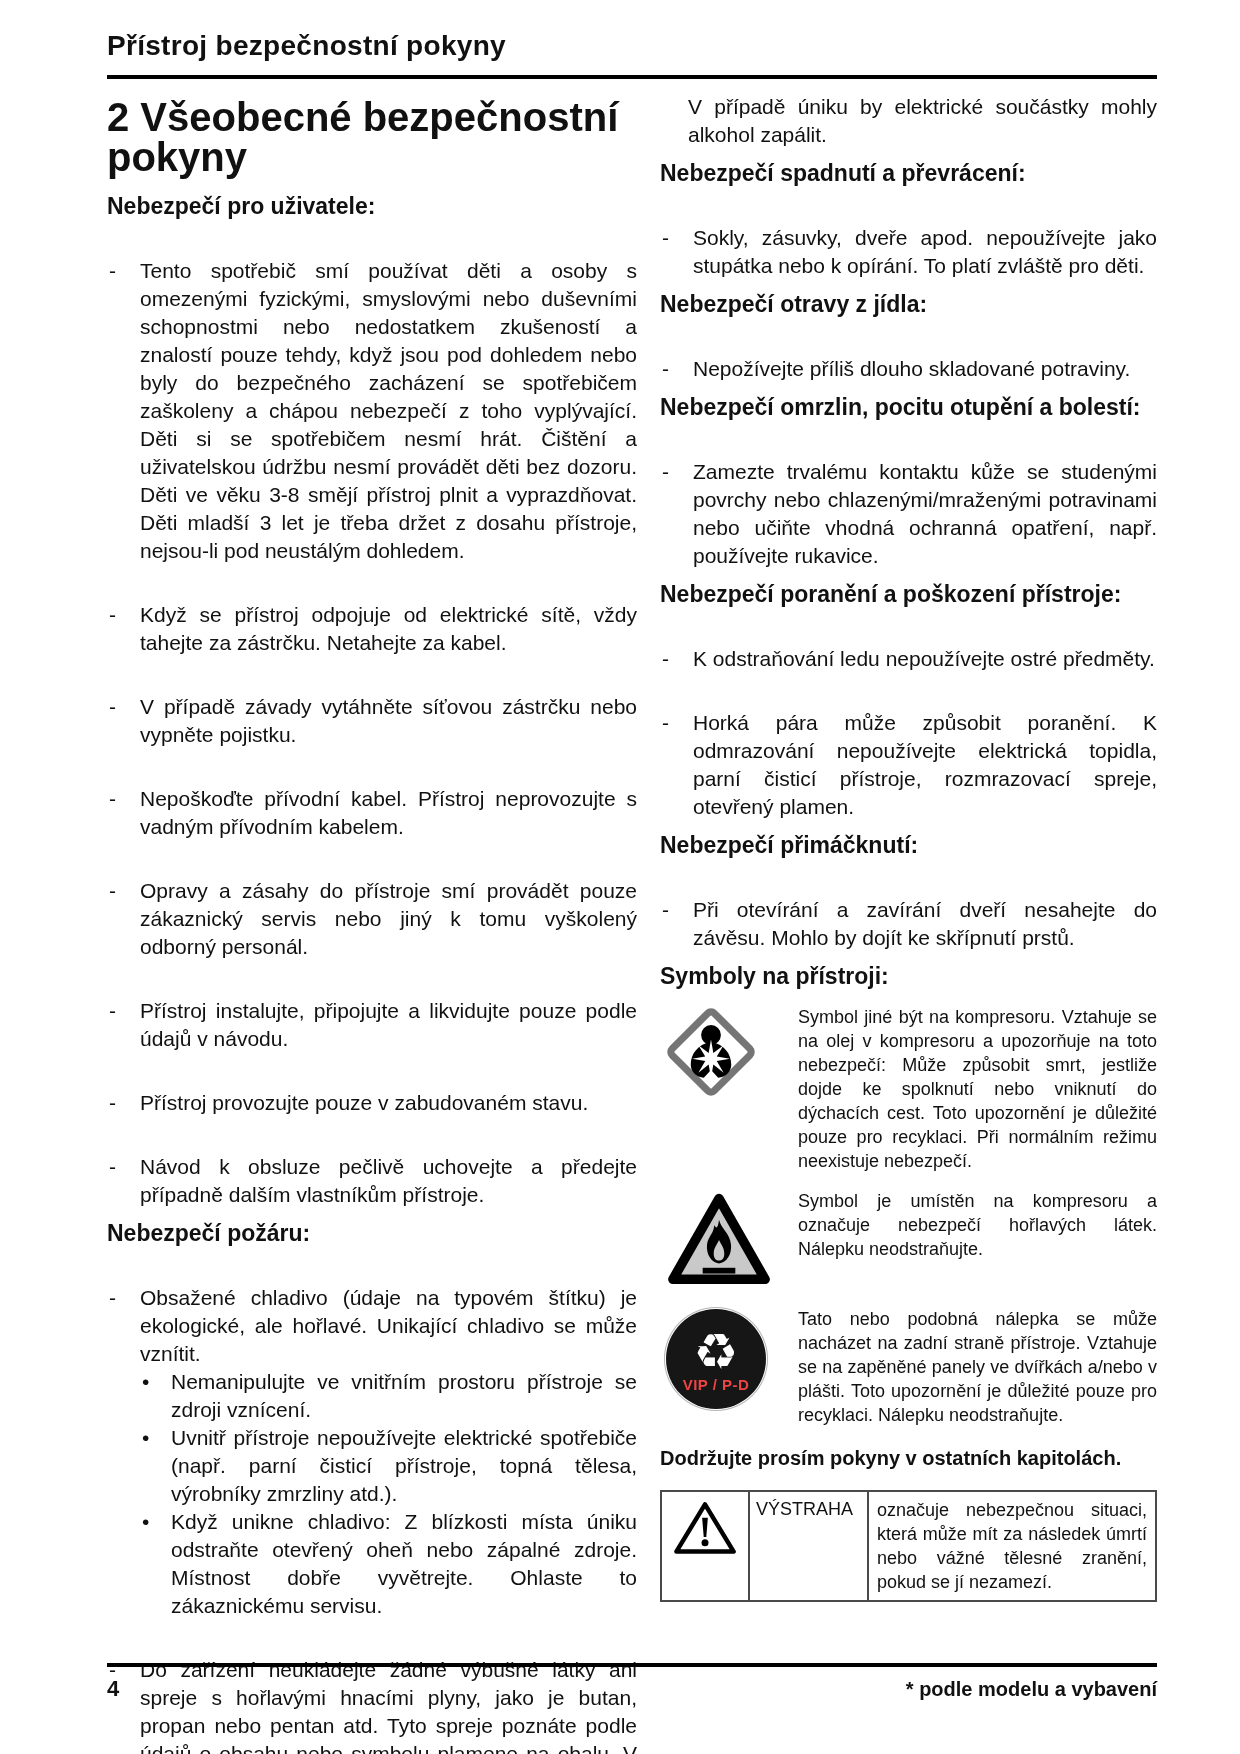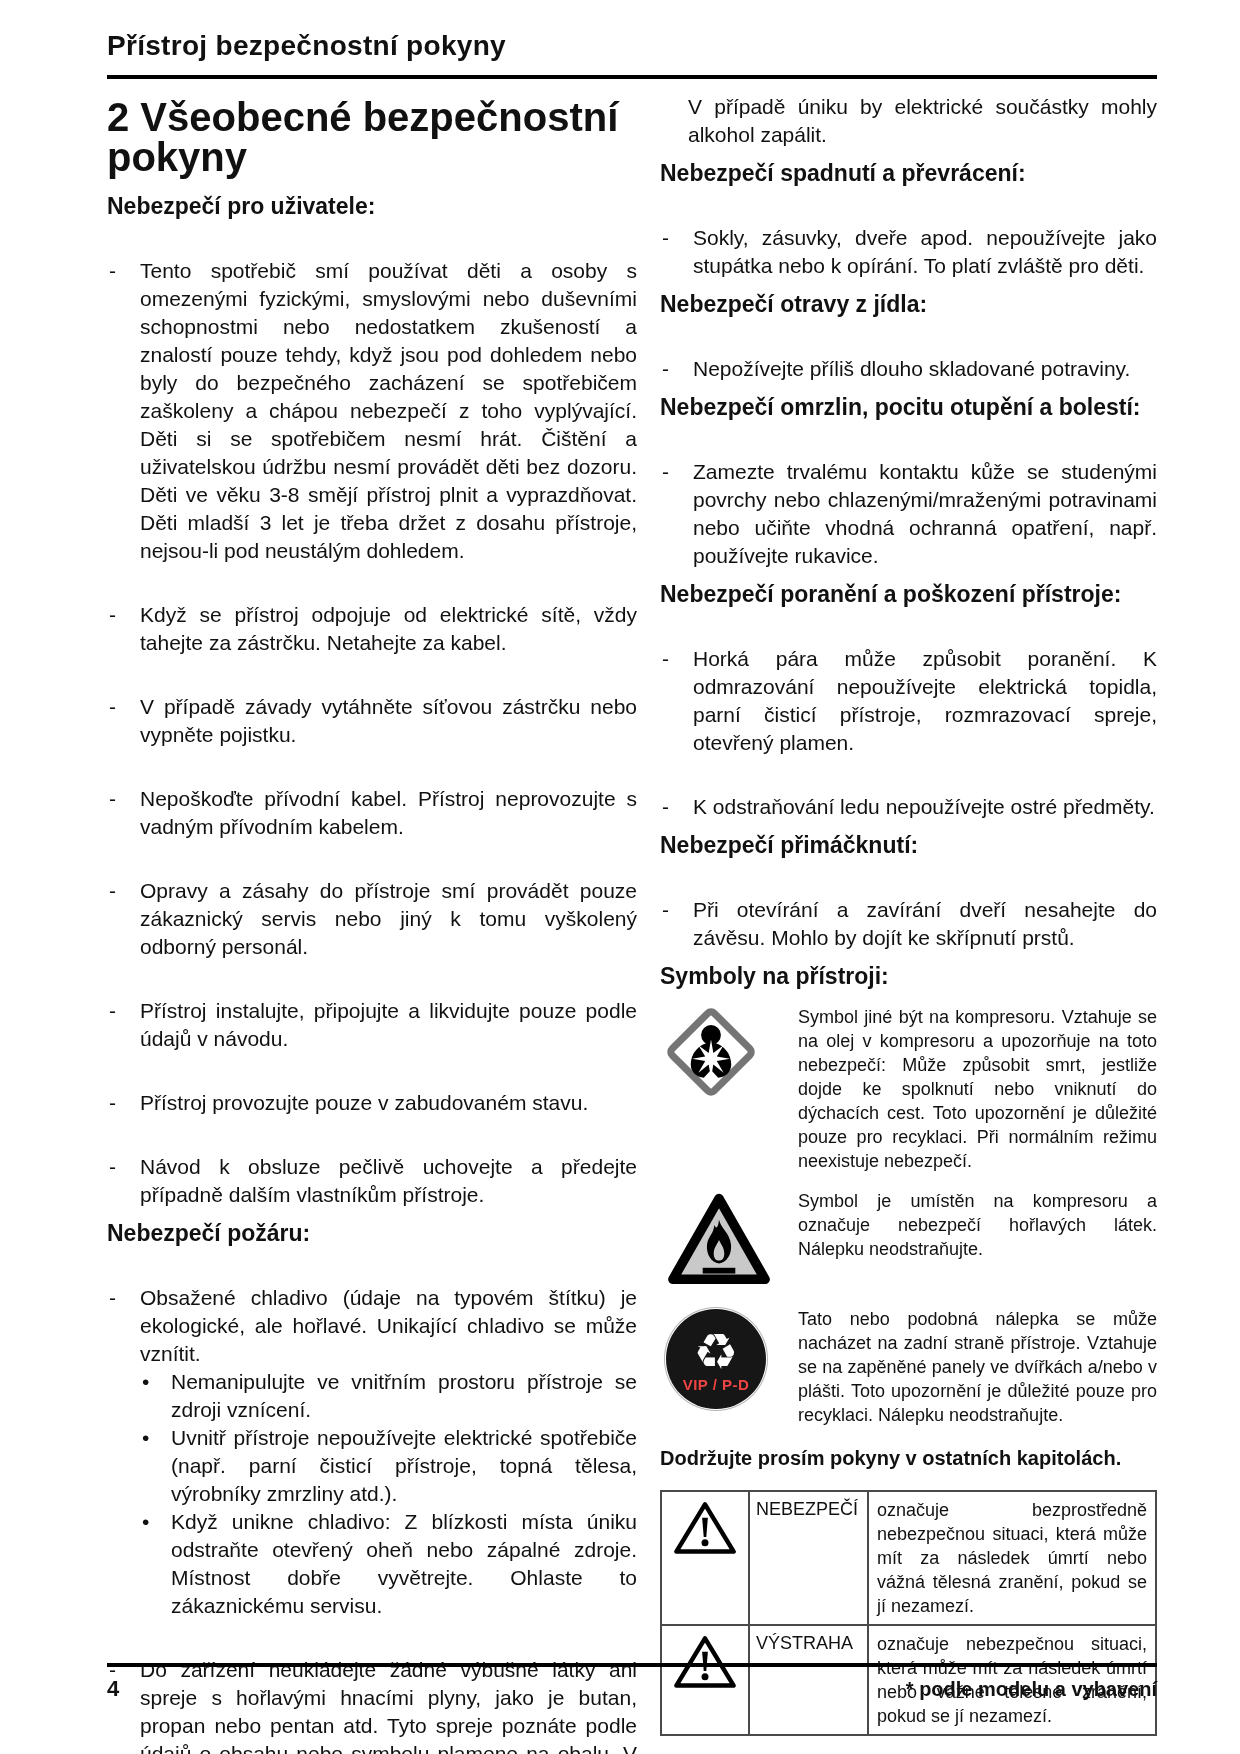--- a/index.html
+++ b/index.html
@@ -105,22 +105,22 @@
       <div class="section-heading">Nebezpečí spadnutí a převrácení:</div>
       <div class="body-text dash-item">Sokly, zásuvky, dveře apod. nepoužívejte jako stupátka nebo k opírání. To platí zvláště pro děti.</div>
 
       <div class="section-heading">Nebezpečí otravy z jídla:</div>
       <div class="body-text dash-item">Nepožívejte příliš dlouho skladované potraviny.</div>
 
       <div class="section-heading">Nebezpečí omrzlin, pocitu otupění a bolestí:</div>
       <div class="body-text dash-item">Zamezte trvalému kontaktu kůže se studenými povrchy nebo chlazenými/mraženými potravinami nebo učiňte vhodná ochranná opatření, např. používejte rukavice.</div>
 
       <div class="section-heading">Nebezpečí poranění a poškození přístroje:</div>
+      <div class="body-text dash-item">K odstraňování ledu nepoužívejte ostré předměty.</div>
       <div class="body-text dash-item">Horká pára může způsobit poranění. K odmrazování nepoužívejte elektrická topidla, parní čisticí přístroje, rozmrazovací spreje, otevřený plamen.</div>
-      <div class="body-text dash-item">K odstraňování ledu nepoužívejte ostré předměty.</div>
 
       <div class="section-heading">Nebezpečí přimáčknutí:</div>
       <div class="body-text dash-item">Při otevírání a zavírání dveří nesahejte do závěsu. Mohlo by dojít ke skřípnutí prstů.</div>
 
       <div class="section-heading">Symboly na přístroji:</div>
 
       <div class="symbol-row">
         <div class="symbol-icon-box">
           <svg viewBox="0 0 100 100" width="90" height="90" aria-hidden="true">
             <rect x="17" y="17" width="66" height="66" rx="5" fill="#ffffff" stroke="#757575" stroke-width="8" transform="rotate(45 50 50)"></rect>
@@ -151,31 +151,20 @@
             <span class="recycle-label">VIP / P-D</span>
           </div>
         </div>
         <div class="symbol-text">Tato nebo podobná nálepka se může nacházet na zadní straně přístroje. Vztahuje se na zapěněné panely ve dvířkách a/nebo v plášti. Toto upozornění je důležité pouze pro recyklaci. Nálepku neodstraňujte.</div>
       </div>
 
       <div class="note-heading">Dodržujte prosím pokyny v ostatních kapitolách.</div>
 
       <table class="warn-table">
         <tbody>
-            <tr>
-          <td class="cell-icon">
-            <svg viewBox="0 0 100 88" width="64" height="56" aria-hidden="true">
-              <path d="M50 7 L95 81 L5 81 Z" fill="none" stroke="#000" stroke-width="7" stroke-linejoin="round"></path>
-              <path d="M45.5 28 L54.5 28 L52 58 L48 58 Z" fill="#000"></path>
-              <circle cx="50" cy="67" r="5.5" fill="#000"></circle>
-            </svg>
-          </td>
-          <td class="cell-label">NEBEZPEČÍ</td>
-          <td class="cell-desc">označuje bezprostředně nebezpečnou situaci, která může mít za následek úmrtí nebo vážná tělesná zranění, pokud se jí nezamezí.</td>
-        </tr>
         <tr>
           <td class="cell-icon">
             <svg viewBox="0 0 100 88" width="64" height="56" aria-hidden="true">
               <path d="M50 7 L95 81 L5 81 Z" fill="none" stroke="#000" stroke-width="7" stroke-linejoin="round"></path>
               <path d="M45.5 28 L54.5 28 L52 58 L48 58 Z" fill="#000"></path>
               <circle cx="50" cy="67" r="5.5" fill="#000"></circle>
             </svg>
           </td>
           <td class="cell-label">VÝSTRAHA</td>
           <td class="cell-desc">označuje nebezpečnou situaci, která může mít za následek úmrtí nebo vážné tělesné zranění, pokud se jí nezamezí.</td>

